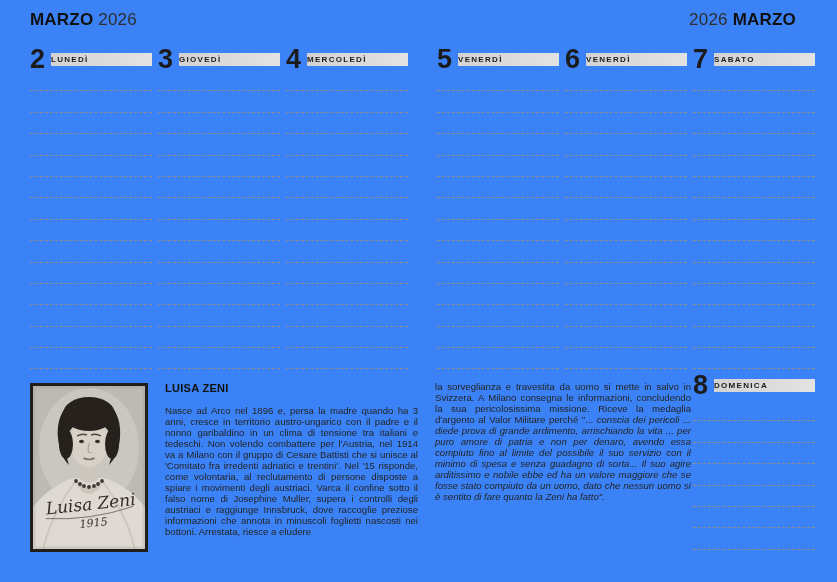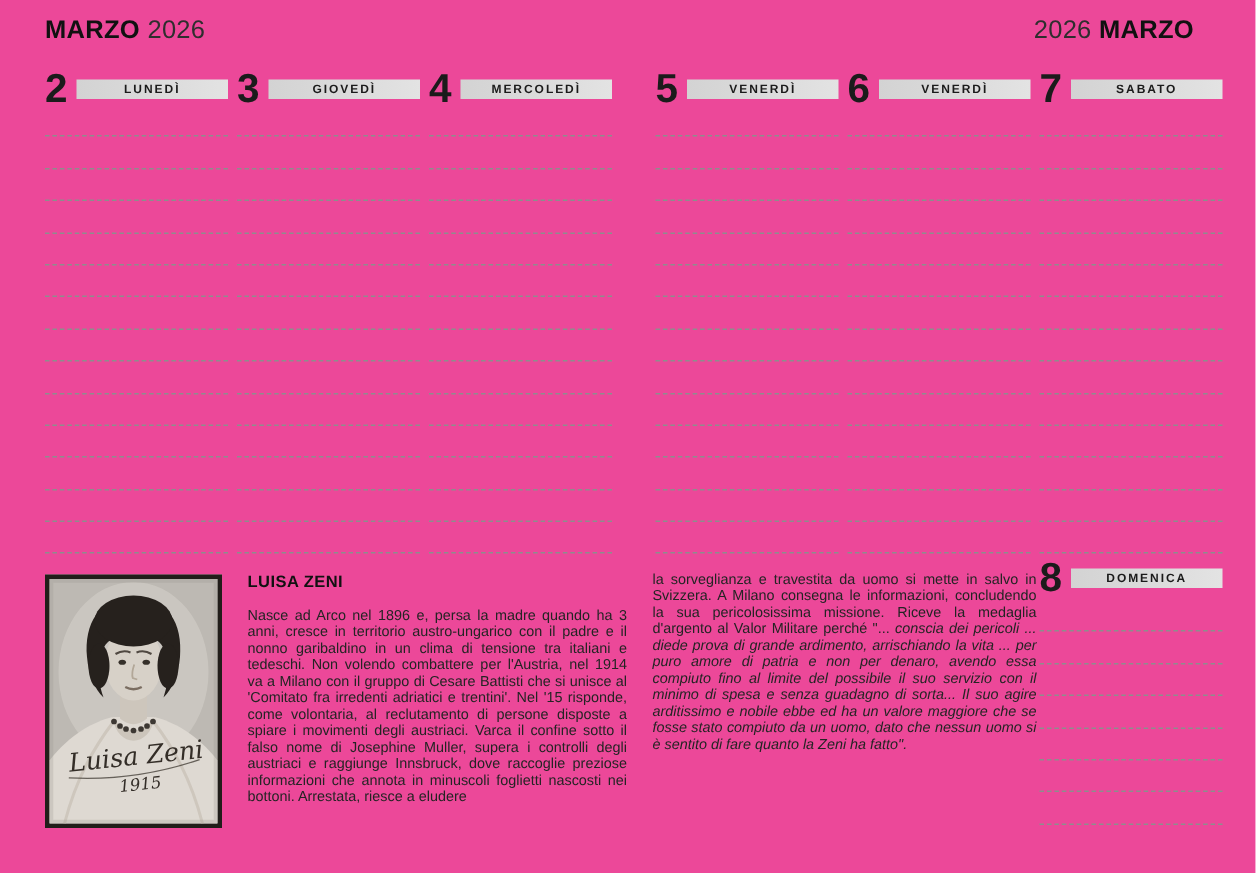--- a/index.html
+++ b/index.html
@@ -1,17 +1,17 @@
 <!DOCTYPE html>
 <html><head>
 <meta charset="utf-8">
 <style>
   html,body{margin:0;padding:0;background:#ffffff;}
   .sheet{
-    position:relative;width:837px;height:582px;background:#ec4899;
+    position:relative;width:837px;height:582px;background:#3b82f6;
     font-family:"Liberation Sans", sans-serif;color:#1d1d1d;overflow:hidden;
   }
   
   .hdr{position:absolute;top:10px;font-size:17px;letter-spacing:.2px;color:#222;}
   .hdr-left{left:30px;}
   .hdr-right{right:41px;text-align:left;}
   .hdr .bold{font-weight:700;color:#111;}
   .hdr .reg{font-weight:400;color:#2e2e2e;}
 
   
@@ -19,21 +19,21 @@
   .sun-col{position:absolute;top:372px;left:693px;width:122px;}
   .day-head{display:flex;align-items:flex-start;}
   .day-num{
     width:18px;font-size:27px;font-weight:700;line-height:26px;
     letter-spacing:-1px;color:#1b1b1b;flex:0 0 auto;
   }
   .day-bar{
     flex:1;margin-top:7px;margin-left:3px;height:13px;
     background:linear-gradient(90deg,#d3d3d3 0%,#dcdcdc 60%,#e3e3e3 100%);
     font-size:8px;font-weight:700;letter-spacing:1.3px;line-height:13px;
-    text-align:center;color:#1b1b1b;
+    text-align:left;color:#1b1b1b;
   }
   .day-lines{position:absolute;left:0;right:0;top:24px;}
   .sun-lines{position:absolute;left:0;right:0;top:28px;}
   .wline{height:20.4px;border-bottom:1px dashed #8d8d8d;}
 
   
   .photo-frame{
     position:absolute;left:30px;top:383px;width:118px;height:169px;
     border:3px solid #211d1a;box-sizing:border-box;background:#bdb9b3;
   }

